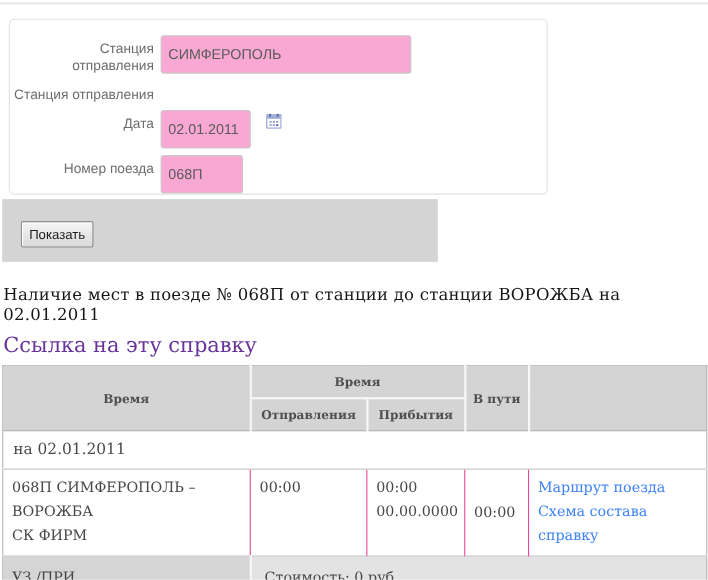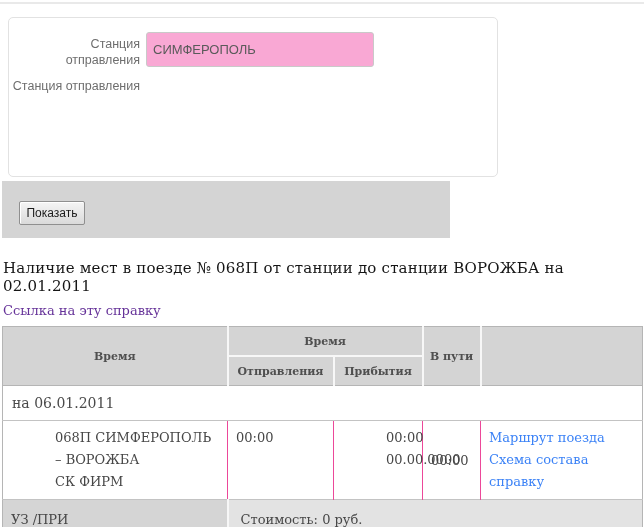--- a/index.html
+++ b/index.html
@@ -19,36 +19,36 @@
     color:#6e6e6e;font-size:12.5px;line-height:16px;white-space:pre-line;
   }
   .txt{
     box-sizing:border-box;height:35px;border:1px solid #c9c9c9;border-radius:3px;
     padding:0 6px;font-size:13px;color:#5a5a5a;font-family:"Liberation Sans",sans-serif;
     background:#f9a8d4;
   }
   .w-lg{width:228px}.w-md{width:82px}.w-sm{width:75px}
   .cal-btn{margin:3px 0 0 14px;width:14px;height:14px;cursor:pointer;display:inline-block;}
   
-  .gray-bar{margin:4px 0 0 2px;width:448px;height:57px;background:#d4d4d4;}
+  .gray-bar{margin:4px 0 0 2px;width:396px;height:57px;background:#d4d4d4;}
   .show-btn{
     margin:20px 0 0 17px;width:66px;height:24px;
     font-family:"Liberation Sans",sans-serif;font-size:12px;color:#1c1c1c;
     background:linear-gradient(#f5f5f5,#dadada);
     border:1px solid #8f8f8f;border-radius:2px;
     box-shadow:inset 1px 1px 0 #ffffff;cursor:pointer;
   }
   
   .heading{
     margin:21px 0 0 3px;font-family:"DejaVu Serif","Liberation Serif",serif;
     font-weight:normal;font-size:15px;color:#151515;letter-spacing:.2px;
   }
   .ref-link{
     display:inline-block;margin:8px 0 0 3px;cursor:pointer;
-    font-family:"DejaVu Serif","Liberation Serif",serif;font-size:13px;color:#663399;
+    font-family:"DejaVu Serif","Liberation Serif",serif;font-size:19px;color:#663399;
   }
   table.results{
     margin:7px 0 0 2px;width:640px;table-layout:fixed;border-collapse:collapse;
     border:1px solid #b5b5b5;
     font-family:"DejaVu Serif","Liberation Serif",serif;font-size:13px;color:#474747;
   }
   .results th{
     background:#d4d4d4;color:#4f4f4f;font-weight:bold;font-size:11px;
     padding:4px 6px;text-align:center;height:20px;
   }
@@ -56,39 +56,59 @@
   .results tr.hdr2 th{border-top:2px solid #f7f7f7;}
   .results td{padding:6px 8px;}
   .na-row td{border-top:1px solid #b5b5b5;padding:9px 9px;color:#4a4a4a;font-size:14px;}
   .train-row td{border-top:1px solid #c3c3c3;vertical-align:top;line-height:22px;}
   .train-row td.sepl{border-left:1px solid #ec4899;}
   .train-row td.mid{vertical-align:middle;line-height:15px;}
   .price-row td{border-top:1px solid #c3c3c3;height:26px;vertical-align:middle;}
   .price-row .carrier{background:#d5d5d5;}
   .price-row .price{background:#e3e3e3;border-left:2px solid #f7f7f7;padding-left:12px;}
   .cell-link{color:#3b82f6;cursor:pointer;display:block;}
-  .block{display:block;margin-left:44px;}
+  .block{display:block;}
 </style>
 </head>
 <body>
 
 
 
 <div class="top-line"></div>
 
 <div class="form-card">
   <div class="form-row">
     <div class="form-label">Станция
 отправления</div>
     <input class="txt w-lg" type="text" value="СИМФЕРОПОЛЬ" style="">
   </div>
   <div class="form-row">
     <div class="form-label">Станция отправления</div>
   </div>
   <div class="form-row">
+    <div class="form-label">Дата</div>
+    <input class="txt w-md" type="text" value="02.01.2011" style="">
+    <span class="cal-btn">
+      <svg width="14" height="14" viewBox="0 0 14 14">
+        <rect x="0.5" y="1.5" width="13" height="12" fill="#ffffff" stroke="#7d8fc9"></rect>
+        <rect x="1" y="2" width="12" height="3" fill="#9aa9d6"></rect>
+        <rect x="2.5" y="0.5" width="2" height="2.5" fill="#5a6fae"></rect>
+        <rect x="9.5" y="0.5" width="2" height="2.5" fill="#5a6fae"></rect>
+        <rect x="3" y="7" width="2" height="1.5" fill="#8b9cd0"></rect>
+        <rect x="6" y="7" width="2" height="1.5" fill="#8b9cd0"></rect>
+        <rect x="9" y="7" width="2" height="1.5" fill="#8b9cd0"></rect>
+        <rect x="3" y="10" width="2" height="1.5" fill="#8b9cd0"></rect>
+        <rect x="6" y="10" width="2" height="1.5" fill="#8b9cd0"></rect>
+        <rect x="9" y="10" width="2" height="1.5" fill="#3c55a0"></rect>
+      </svg>
+    </span>
+  </div>
+  <div class="form-row">
+    <div class="form-label">Номер поезда</div>
+    <input class="txt w-sm" type="text" value="068П" style="">
   </div>
 </div>
 
 <div class="gray-bar">
   <button class="show-btn">Показать</button>
 </div>
 
 <div class="heading">Наличие мест в поезде № 068П от станции до станции ВОРОЖБА на 02.01.2011</div>
 <span class="ref-link">Ссылка на эту справку</span>
 
@@ -105,21 +125,21 @@
     <th rowspan="2">Время</th>
     <th colspan="2" class="sep">Время</th>
     <th rowspan="2" class="sep">В пути</th>
     <th rowspan="2" class="sep"></th>
   </tr>
   <tr class="hdr2">
     <th class="sep">Отправления</th>
     <th class="sep">Прибытия</th>
   </tr>
   <tr class="na-row">
-    <td colspan="5">на 06.01.2011</td>
+    <td colspan="5">на 02.01.2011</td>
   </tr>
   <tr class="train-row">
     <td>
       <span class="block">068П СИМФЕРОПОЛЬ – ВОРОЖБА</span>
       <span class="block">СК ФИРМ</span>
     </td>
     <td class="sepl">00:00</td>
     <td class="sepl">
       <span class="block">00:00</span>
       <span class="block">00.00.0000</span>

